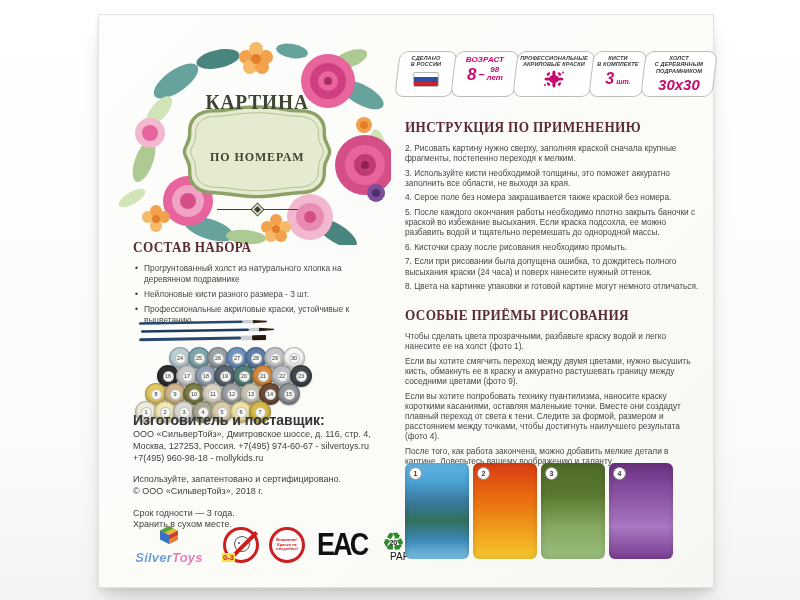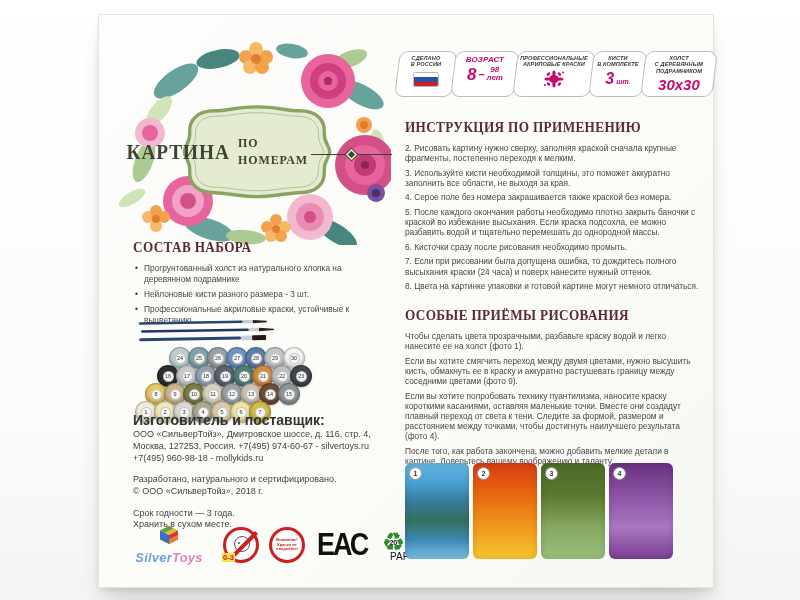--- a/index.html
+++ b/index.html
@@ -27,22 +27,22 @@
   .age-small { display:inline-block; font-size:8px; font-weight:bold; font-style:italic;
                color:#c60a6e; line-height:1; text-align:center; vertical-align:middle; }
   .b-big { font-size:16px; font-weight:bold; font-style:italic; color:#c60a6e; line-height:1; margin-top:3px; }
   .b-unit { font-size:7px; font-weight:bold; font-style:italic; color:#c60a6e; }
   .splat { margin-top:2px; }
 
   
   .wreath { position:absolute; left:15px; top:18px; width:277px; height:212px; }
   .plaque { position:absolute; left:80px; top:88px; width:156px; height:96px; }
   .plaque svg { position:absolute; inset:0; }
-  .plaque-text { position:absolute; inset:0; display:flex; flex-direction:row;
-                 align-items:center; justify-content:center; padding-top:2px; }
+  .plaque-text { position:absolute; inset:0; display:flex; flex-direction:column;
+                 align-items:center; justify-content:center; padding-top:2px;gap:36px; }
   .pl-1 { font-family:"Liberation Serif", serif; font-weight:bold; font-size:21px;
           color:#3d4431; letter-spacing:1px; transform:scaleX(.92); line-height:1; }
   .pl-2 { font-family:"Liberation Serif", serif; font-weight:bold; font-size:13px;
           color:#3d4431; letter-spacing:1px; transform:scaleX(.92); line-height:1.3; }
   .ornament { display:flex; align-items:center; margin-top:5px; }
   .orn-line { width:34px; height:1px; background:#3d4431; }
   .orn-diamond { width:5px; height:5px; background:#3d4431; transform:rotate(45deg); margin:0 4px;
                  box-shadow:0 0 0 1.5px #e4ebd1, 0 0 0 2.5px #3d4431; }
 
   
@@ -379,21 +379,21 @@
           </div>
         </div>
       </div>
 
     <div class="mfr">
       <div class="bold">Изготовитель и поставщик:</div>
       <div>ООО «СильверТойз», Дмитровское шоссе, д. 116, стр. 4,</div>
       <div>Москва, 127253, Россия. +7(495) 974-60-67 - silvertoys.ru</div>
       <div>+7(495) 960-98-18 - mollykids.ru</div>
       <div class="gap"></div>
-      <div>Разработано, натурального и сертифицировано.</div>
+      <div>Используйте, запатентовано и сертифицировано.</div>
       <div>© ООО «СильверТойз», 2018 г.</div>
       <div class="gap"></div>
       <div>Срок годности — 3 года.</div>
       <div>Хранить в сухом месте.</div>
     </div>
 
     <div class="logos">
       <div class="st-logo">
         <svg class="st-cube" viewBox="0 0 22 20">
           <polygon points="11,1 20,5.5 11,10 2,5.5" fill="#e8b830"></polygon>

